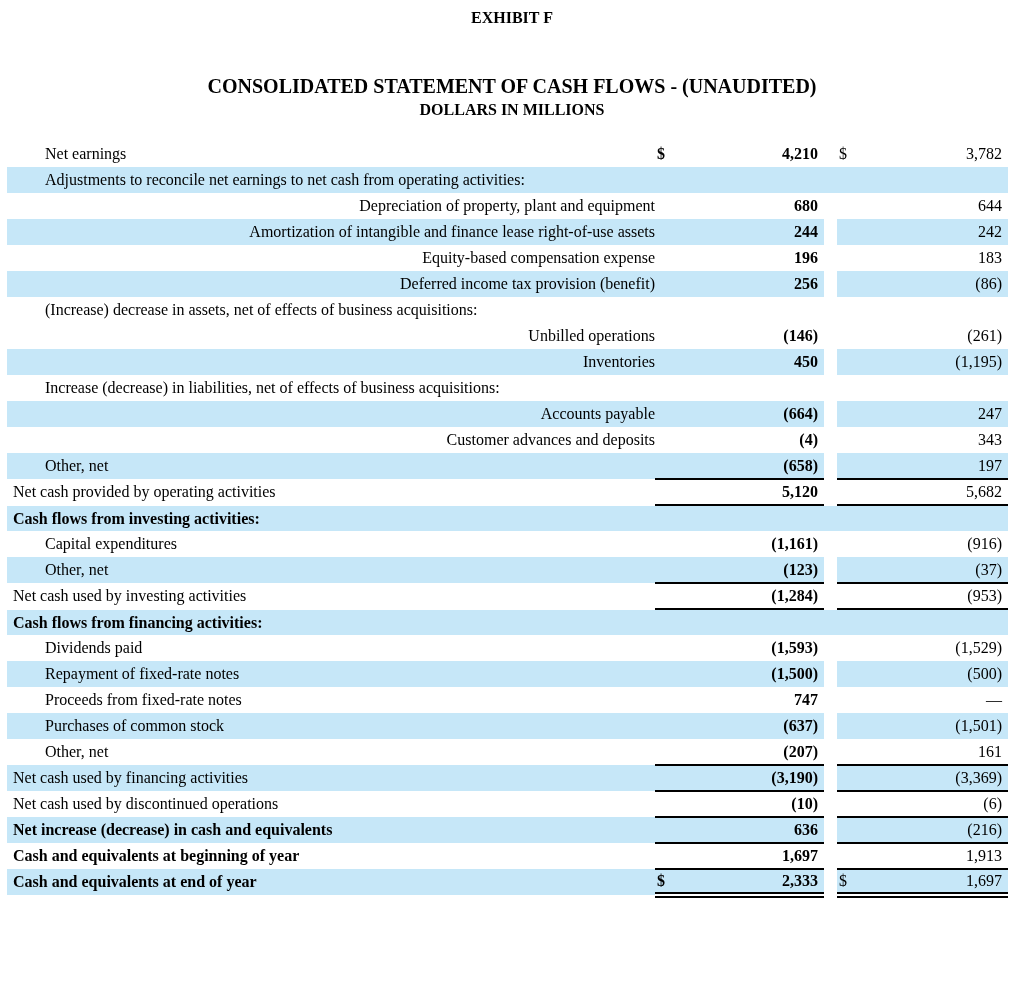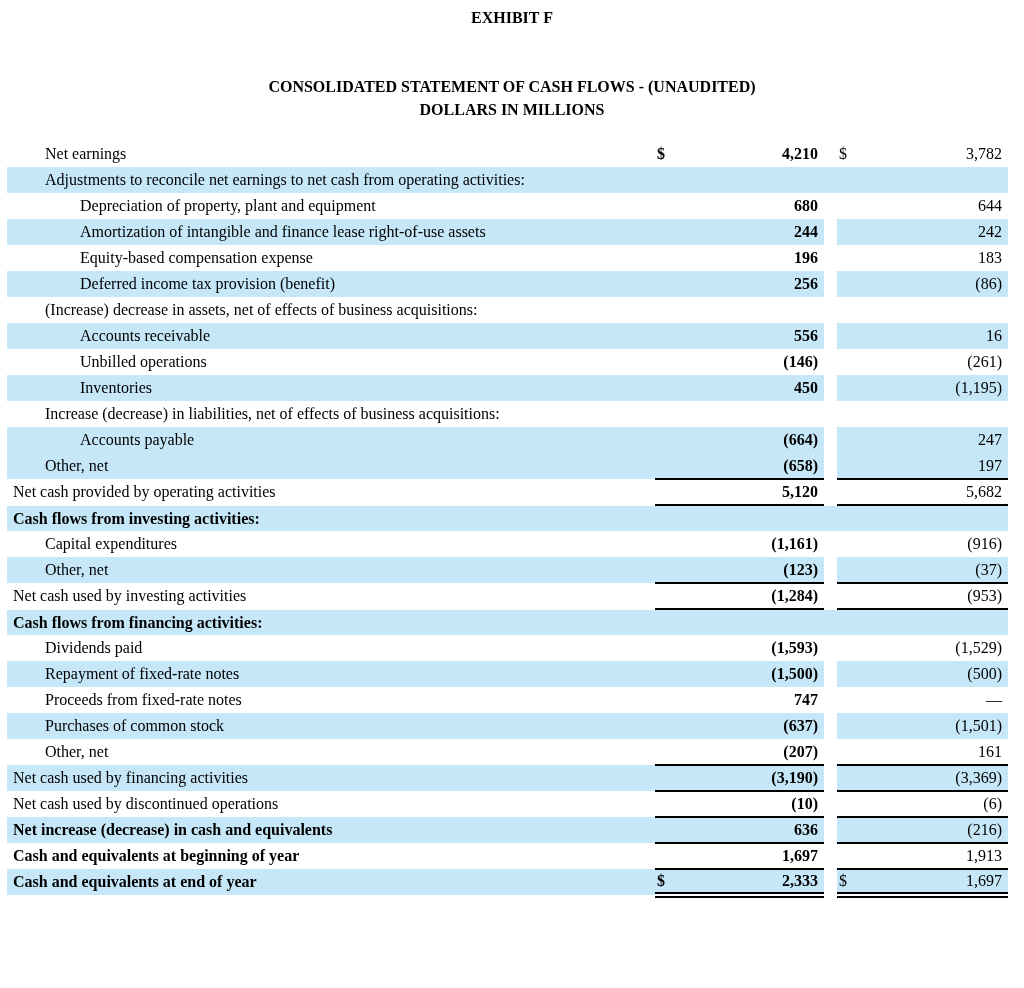--- a/index.html
+++ b/index.html
@@ -6,21 +6,21 @@
   html, body {
     width: 1024px; height: 988px;
     background: #ffffff; color: #000000;
     font-family: "Liberation Serif", "DejaVu Serif", serif;
     overflow: hidden;
   }
   .page { width: 1024px; height: 988px; padding-top: 9px; }
 
   .doc-header { text-align: center; font-weight: bold; }
   .h-exhibit  { font-size: 16px; line-height: 18px; margin-bottom: 13px; }
-  .h-title    { font-size: 16px; line-height: 23px; margin-top: 48px; }
+  .h-title    { font-size: 20px; line-height: 23px; margin-top: 48px; }
   .h-subtitle { font-size: 16px; line-height: 23px; text-align: center; }
 
   table.cf {
     border-collapse: collapse;
     table-layout: fixed;
     width: 1001px;
     margin: 20px 0 0 7px;
   }
   col.c-label { width: 648px; }
   col.c-v1    { width: 169px; }
@@ -32,21 +32,21 @@
   thead tr.period-row { height: 22px; }
   thead tr.year-row   { height: 24px; }
   .phead { text-align: center; font-weight: bold; }
   .yhead { text-align: center; }
   .r-head { border-bottom: 2px solid var(--rule, #000); }
 
   tbody tr { height: 26px; }
   .lbl  { text-align: left; }
   .ind0 { padding-left: 6px;  }
   .ind1 { padding-left: 38px; }
-  .ind2 { padding-left: 73px; }
+  .ind2 { padding-left: 73px; text-align: right; }
 
   .num { text-align: right; padding-right: 6px; position: relative; }
   .num .cur { position: absolute; left: 2px; top: 50%; transform: translateY(-50%); }
 
   .b { font-weight: bold; }
   .shade { background: var(--stripe, #c6e7f8); }
   .gap { background: #ffffff; }
 
   .r-single { border-bottom: 2px solid var(--rule, #000); margin-top: 20px; }
   .r-double { border-bottom: 6px double var(--rule, #000); }
@@ -102,26 +102,20 @@
         <tr>
           <td class="lbl ind2 shade">Deferred income tax provision (benefit)</td>
           <td class="num b shade"><span class="val">256</span></td>
           <td class="gap"></td>
           <td class="num shade"><span class="val">(86)</span></td>
         </tr>
         <tr>
           <td class="lbl ind1" colspan="4">(Increase) decrease in assets, net of effects of business acquisitions:</td>
         </tr>
         <tr>
-          <td class="lbl ind2 shade">Accounts receivable</td>
-          <td class="num b shade"><span class="val">556</span></td>
-          <td class="gap"></td>
-          <td class="num shade"><span class="val">16</span></td>
-        </tr>
-        <tr>
           <td class="lbl ind2">Unbilled operations</td>
           <td class="num b"><span class="val">(146)</span></td>
           <td class="gap"></td>
           <td class="num"><span class="val">(261)</span></td>
         </tr>
         <tr>
           <td class="lbl ind2 shade">Inventories</td>
           <td class="num b shade"><span class="val">450</span></td>
           <td class="gap"></td>
           <td class="num shade"><span class="val">(1,195)</span></td>
@@ -129,20 +123,26 @@
         <tr>
           <td class="lbl ind1" colspan="4">Increase (decrease) in liabilities, net of effects of business acquisitions:</td>
         </tr>
         <tr>
           <td class="lbl ind2 shade">Accounts payable</td>
           <td class="num b shade"><span class="val">(664)</span></td>
           <td class="gap"></td>
           <td class="num shade"><span class="val">247</span></td>
         </tr>
         <tr>
+          <td class="lbl ind2">Customer advances and deposits</td>
+          <td class="num b"><span class="val">(4)</span></td>
+          <td class="gap"></td>
+          <td class="num"><span class="val">343</span></td>
+        </tr>
+        <tr>
           <td class="lbl ind1 shade">Other, net</td>
           <td class="num b shade r-single"><span class="val">(658)</span></td>
           <td class="gap"></td>
           <td class="num shade r-single"><span class="val">197</span></td>
         </tr>
         <tr>
           <td class="lbl ind0">Net cash provided by operating activities</td>
           <td class="num b r-single"><span class="val">5,120</span></td>
           <td class="gap"></td>
           <td class="num r-single"><span class="val">5,682</span></td>

